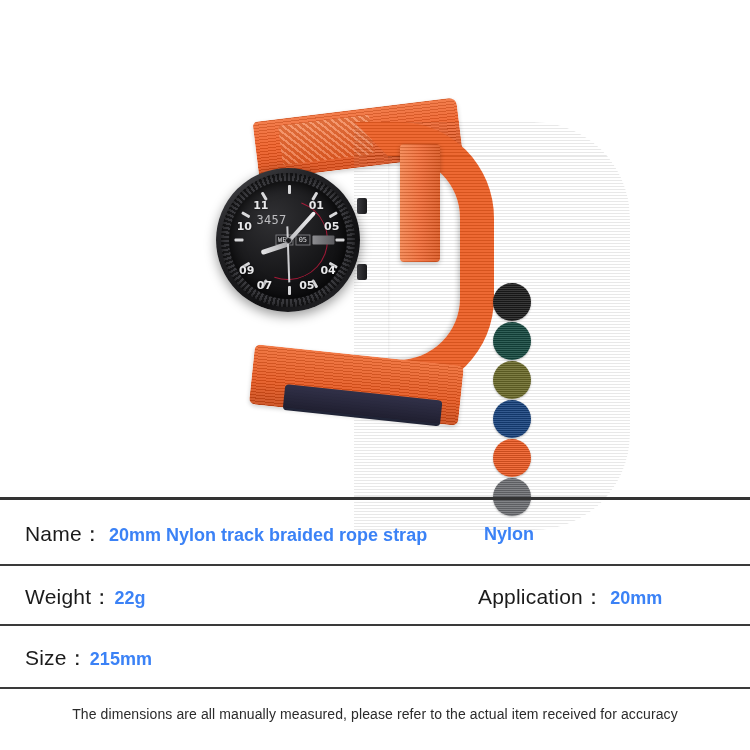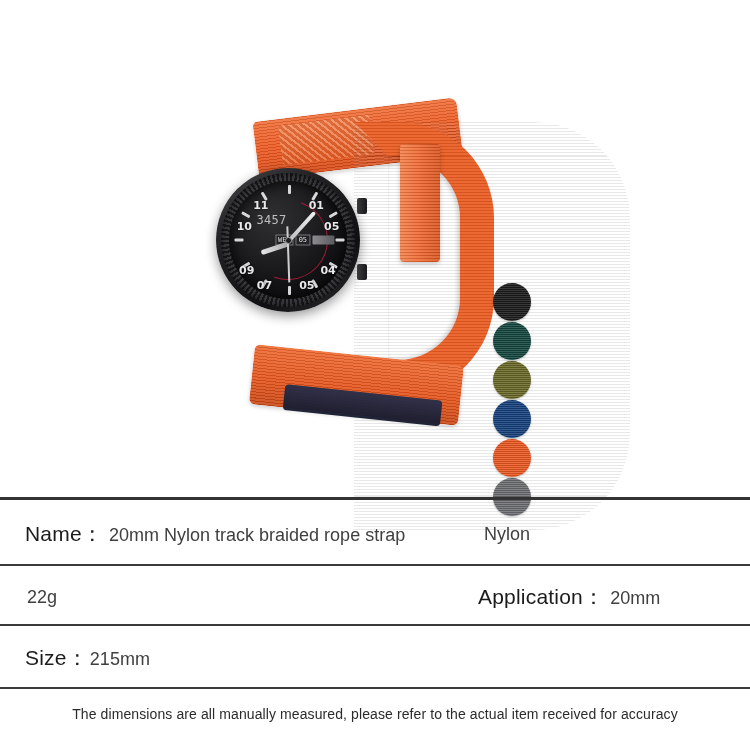--- a/index.html
+++ b/index.html
@@ -367,23 +367,23 @@
   .cell.right { left: 478px; }
 
   .spec-label {
     font-size: 21px;
     color: #1b1b1b;
     font-weight: 500;
     letter-spacing: 0.2px;
   }
   .spec-value {
     font-size: 18px;
-    color: #404040;
+    color: #3b82f6;
     margin-left: 6px;
-    font-weight: 400;
+    font-weight: 700;
   }
   .spec-value.tight { margin-left: 2px; }
 
   
   .footer-note {
     position: absolute;
     top: 706px;
     left: 0;
     width: 750px;
     text-align: center;
@@ -474,20 +474,21 @@
     </div>
     <div class="cell right">
       <span class="spec-value">Nylon</span>
     </div>
   </div>
 
   <div class="divider d2 thin"></div>
 
   <div class="spec-row r2">
     <div class="cell left">
+      <span class="spec-label">Weight：</span>
       <span class="spec-value tight">22g</span>
     </div>
     <div class="cell right">
       <span class="spec-label">Application：</span>
       <span class="spec-value">20mm</span>
     </div>
   </div>
 
   <div class="divider d3 thin"></div>
 

